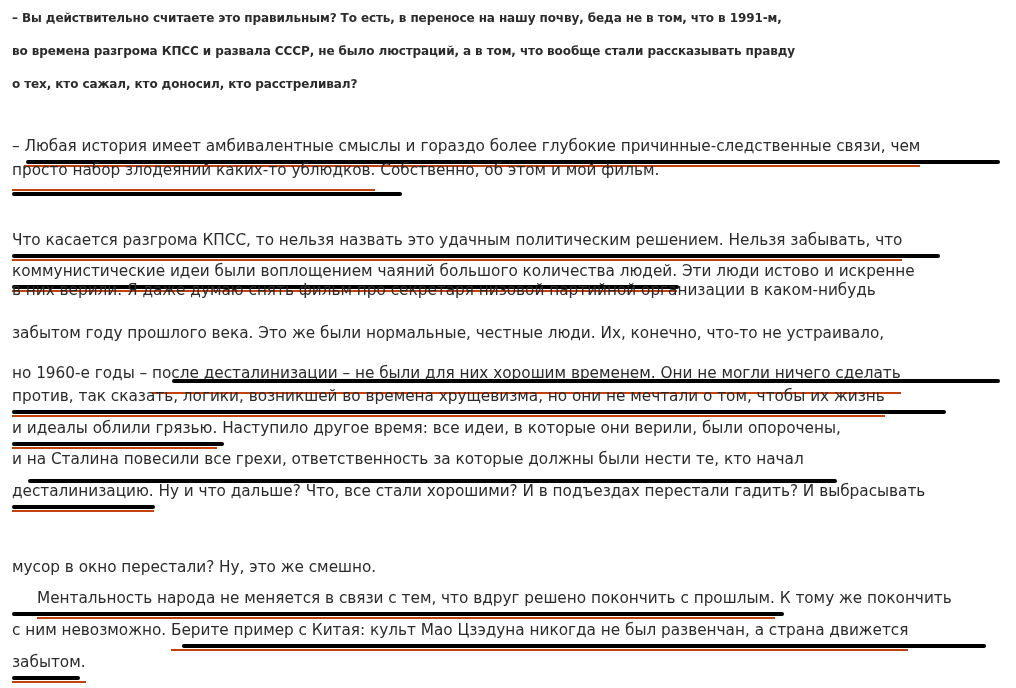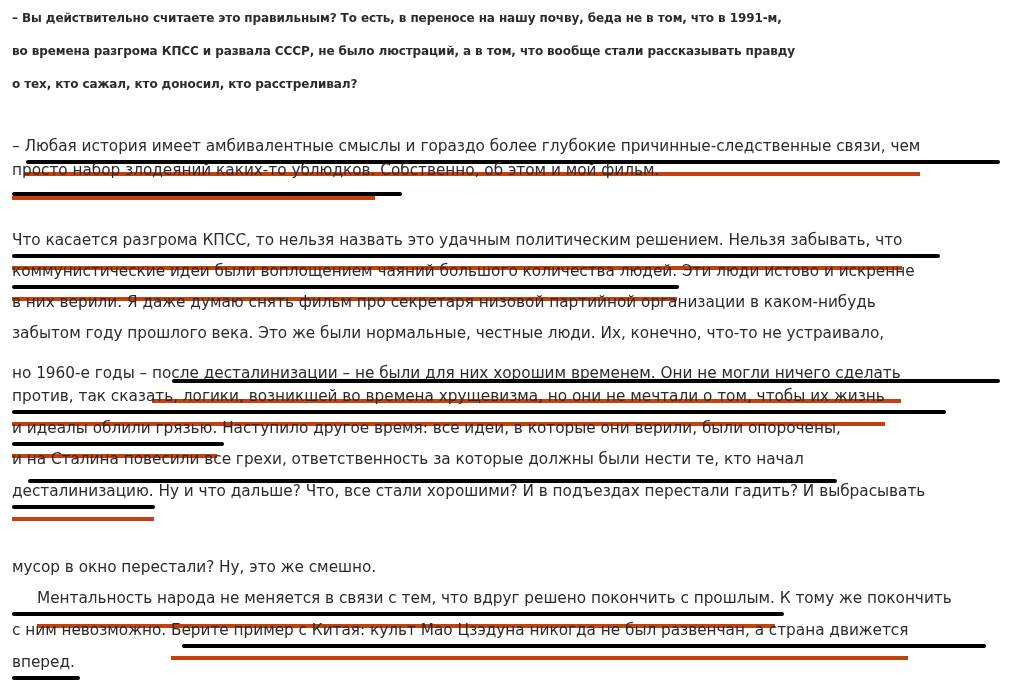--- a/index.html
+++ b/index.html
@@ -36,22 +36,22 @@
   }
 
   .line.bold {
     font-weight: bold;
     font-size: 12px;
     letter-spacing: -0.1px;
   }
 
   
   .u {
-    border-bottom: 4px solid #c2410c;
-    padding-bottom: 17px;
+    border-bottom: 2px solid #c2410c;
+    padding-bottom: 10px;
   }
 
   
   .bar {
     position: absolute;
     height: 4px;
     background: #000000;
     border-radius: 2px;
   }
 </style>
@@ -79,21 +79,21 @@
   <div class="line" style="top:230px;">
     <span class="u">Что касается разгрома КПСС, то нельзя назвать это удачным политическим решением. Нельзя забывать, что</span>
   </div>
   <div class="bar" style="left:12px; top:254px; width:928px;"></div>
 
   <div class="line" style="top:261px;">
     <span class="u">коммунистические идеи были воплощением чаяний большого количества людей.</span><span> Эти люди истово и искренне</span>
   </div>
   <div class="bar" style="left:12px; top:285px; width:667px;"></div>
 
-  <div class="line" style="top:292px;">в них верили. Я даже думаю снять фильм про секретаря низовой партийной организации в каком-нибудь</div>
+  <div class="line" style="top:280px;">в них верили. Я даже думаю снять фильм про секретаря низовой партийной организации в каком-нибудь</div>
 
   <div class="line" style="top:323px;">забытом году прошлого века. Это же были нормальные, честные люди. Их, конечно, что-то не устраивало,</div>
 
   <div class="line" style="top:363px;">
     <span>но 1960-е годы – </span><span class="u">после десталинизации – не были для них хорошим временем. Они не могли ничего сделать</span>
   </div>
   <div class="bar" style="left:172px; top:379px; width:828px;"></div>
 
   <div class="line" style="top:386px;">
     <span class="u">против, так сказать, логики, возникшей во времена хрущевизма, но они не мечтали о том, чтобы их жизнь</span>
@@ -119,17 +119,17 @@
     <span class="u">Ментальность народа не меняется в связи с тем, что вдруг решено покончить с прошлым.</span><span> К тому же покончить</span>
   </div>
   <div class="bar" style="left:12px; top:612px; width:772px;"></div>
 
   <div class="line" style="top:620px;">
     <span>с ним невозможно. </span><span class="u">Берите пример с Китая: культ Мао Цзэдуна никогда не был развенчан, а страна движется</span>
   </div>
   <div class="bar" style="left:182px; top:644px; width:804px;"></div>
 
   <div class="line" style="top:652px;">
-    <span class="u">вперед.</span>
+    <span class="u">забытом.</span>
   </div>
   <div class="bar" style="left:12px; top:676px; width:68px;"></div>
 
 </div>
 
 </body></html>

